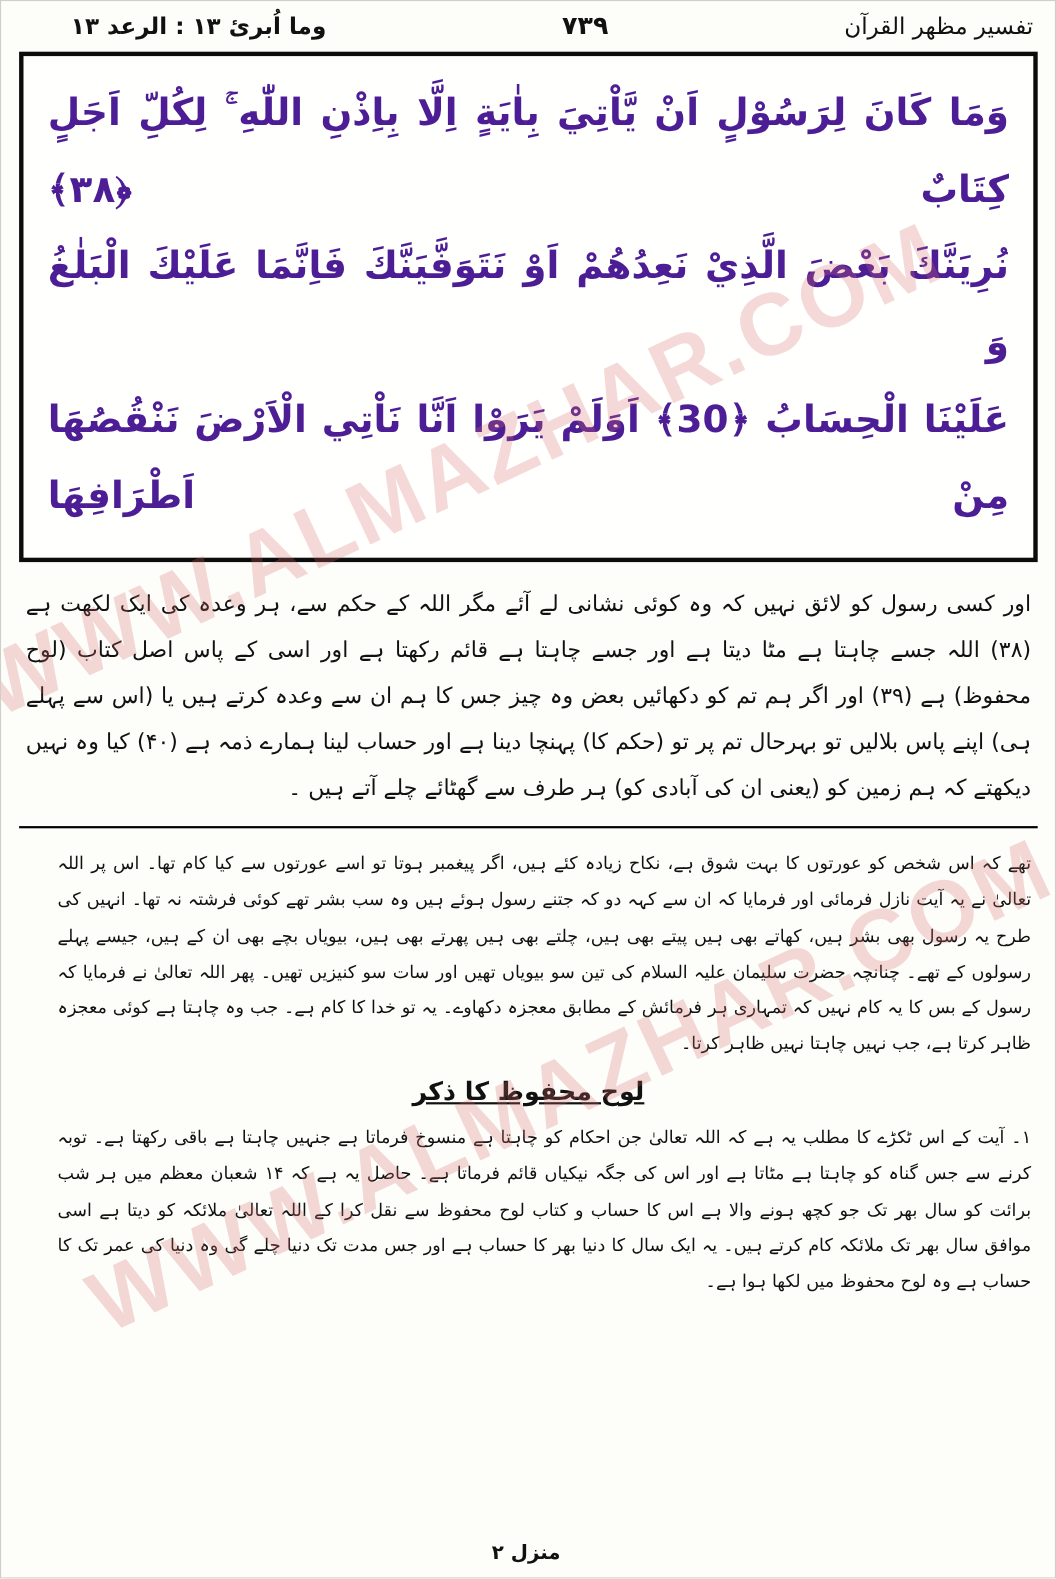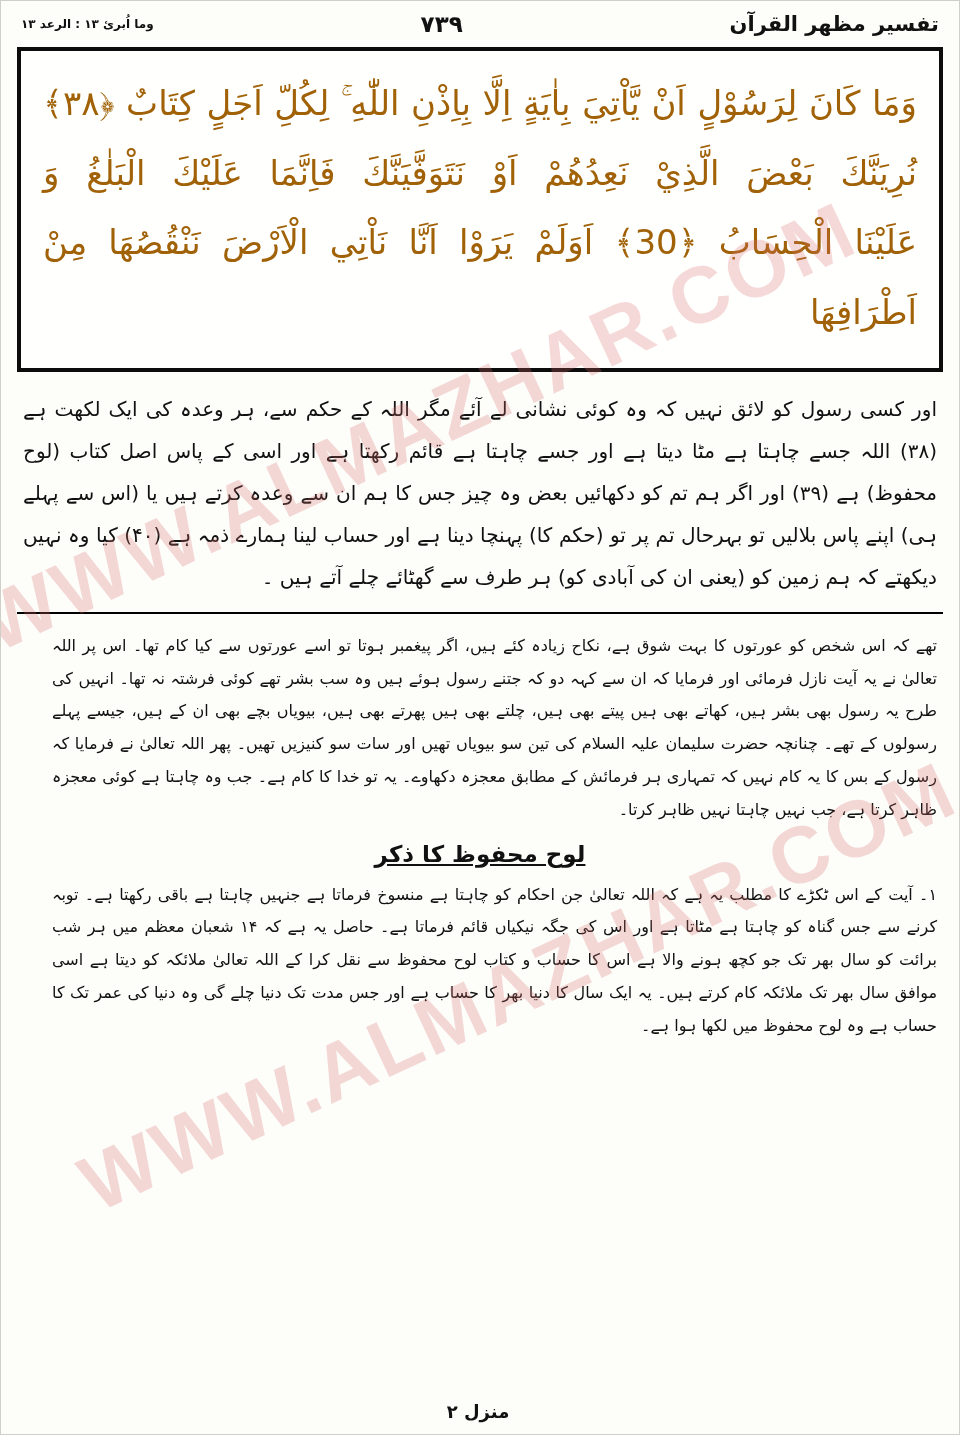--- a/index.html
+++ b/index.html
@@ -13,37 +13,37 @@
     direction:rtl;
     font-family:"DejaVu Sans",sans-serif;
     color:#111;
     border:1px solid #cfcfc8;
   }
   
   .page-header{
     display:flex;justify-content:space-between;align-items:center;
     padding:10px 20px 4px 20px;
   }
-  .book-title{font-size:21px;font-weight:bold;}
+  .book-title{font-size:21px;font-weight:normal;}
   .page-number{font-size:23px;font-weight:bold;letter-spacing:2px;}
-  .header-ref{font-size:12px;font-weight:bold;}
+  .header-ref{font-size:21px;font-weight:bold;margin-left:43px;}
   
   .quran-box{
     margin:6px 16px 0 16px;
     border:4px solid #0c0c0c;
     padding:18px 22px 20px 22px;
     background:#fffffe;
   }
   .quran-line{
-    font-size:34px;font-weight:normal;
+    font-size:34px;font-weight:bold;
     line-height:2.05;
     text-align:justify;
     text-align-last:justify;
     white-space:normal;
-    color:#a16207;
+    color:#4c1d95;
   }
   .quran-line:last-child{text-align-last:justify;}
   
   .translation{
     padding:16px 22px 10px 22px;
     font-size:20px;line-height:2.1;
     text-align:justify;
   }
   .rule{
     border:0;border-top:2.5px solid #000;

